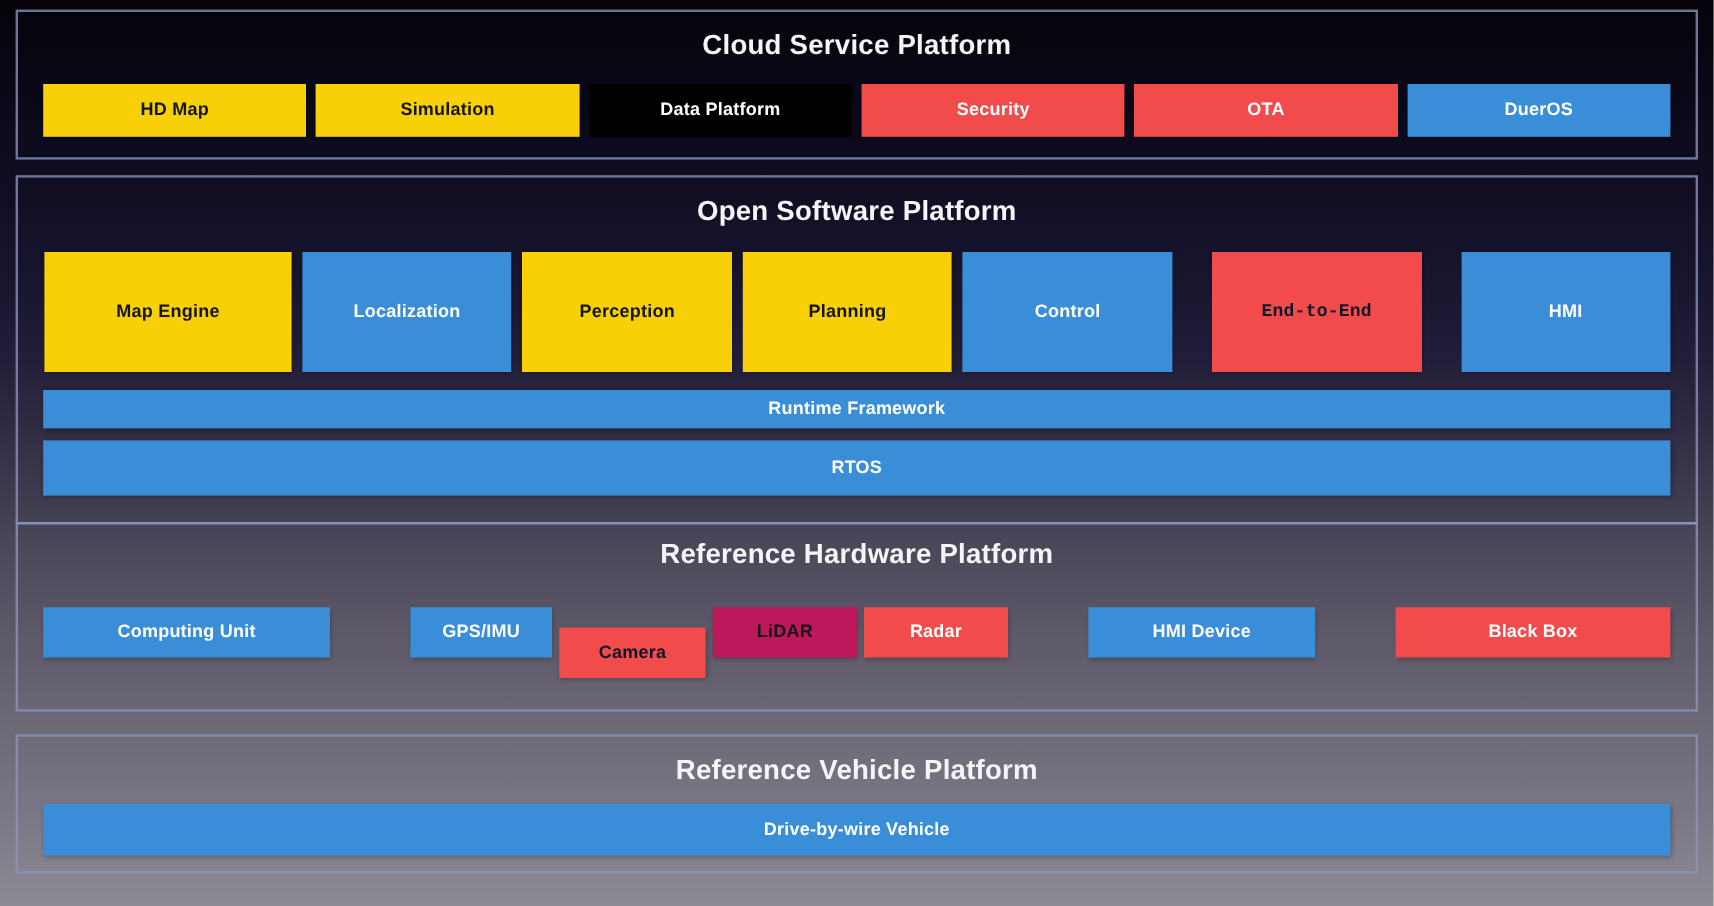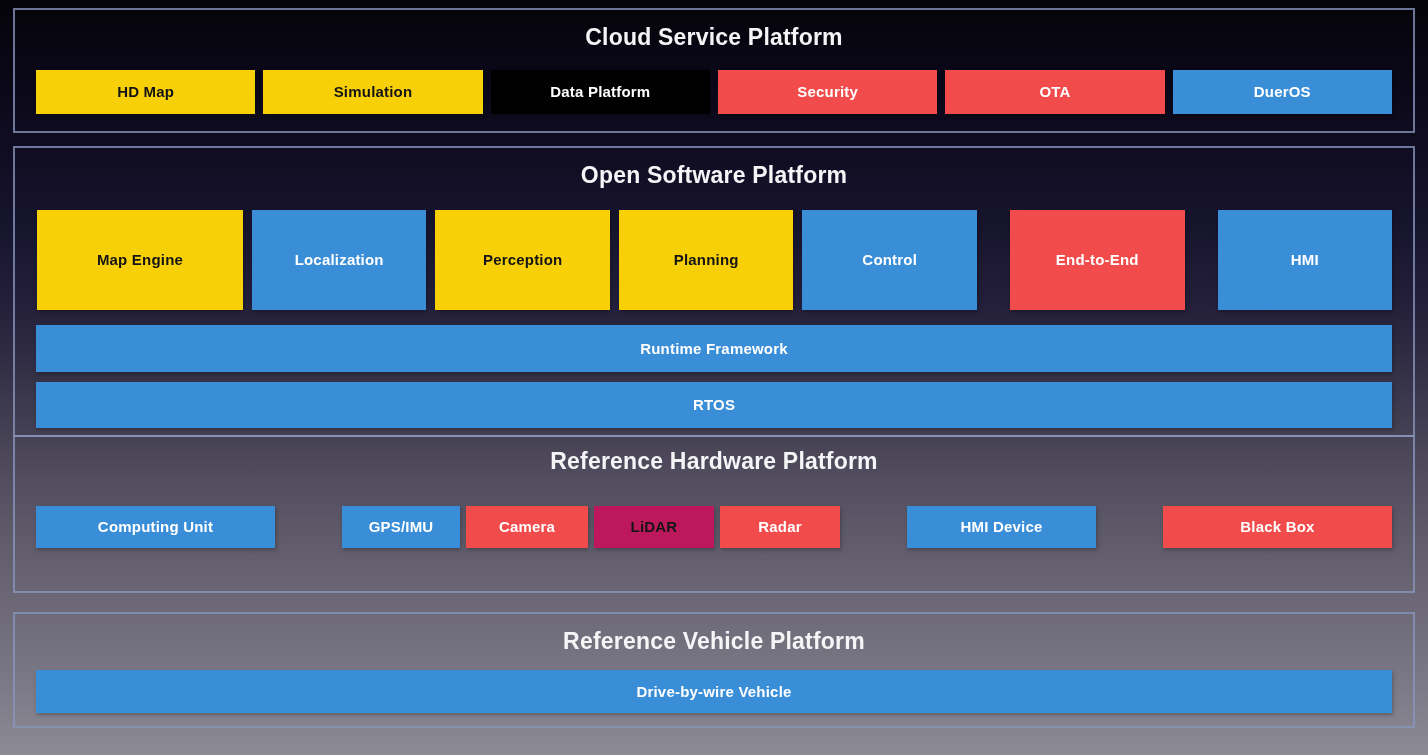--- a/index.html
+++ b/index.html
@@ -74,21 +74,21 @@
     gap: 9px;
     height: 100px;
   }
   .sw-row .box { flex: 1; }
   .sw-row .box.wide { flex: 1.18; }
   .sw-row .box.sp { margin-left: 24px; }
 
   
   .bar {
     margin: 15px 21px 0 21px;
-    height: 47px;
+    height: 32px;
     display: flex;
     align-items: center;
     justify-content: center;
     font-size: 15px;
     letter-spacing: 0.2px;
     box-shadow: 1px 2px 4px rgba(0,0,0,0.28);
   }
   .bar.second { margin-top: 10px; height: 46px; }
 
   
@@ -126,34 +126,34 @@
 </div>
 
 <div class="section" id="section-software">
   <div class="sec-title">Open Software Platform</div>
   <div class="sw-row">
     <div class="box wide" style="background: rgb(247, 208, 8); color: rgb(21, 21, 21);">Map Engine</div>
     <div class="box" style="background: rgb(58, 142, 216); color: rgb(255, 255, 255);">Localization</div>
     <div class="box" style="background: rgb(247, 208, 8); color: rgb(21, 21, 21);">Perception</div>
     <div class="box" style="background: rgb(247, 208, 8); color: rgb(21, 21, 21);">Planning</div>
     <div class="box" style="background: rgb(58, 142, 216); color: rgb(255, 255, 255);">Control</div>
-    <div class="box sp" style="background: rgb(242, 75, 75); color: #ffffff;">End-to-End</div>
+    <div class="box sp" style="background: rgb(242, 75, 75); color: #0f172a; font-family: Liberation Mono, monospace;">End-to-End</div>
     <div class="box sp" style="background: rgb(58, 142, 216); color: rgb(255, 255, 255);">HMI</div>
   </div>
   <div class="bar" style="background: rgb(58, 142, 216); color: rgb(255, 255, 255);">Runtime Framework</div>
   <div class="bar second" style="background: rgb(58, 142, 216); color: rgb(255, 255, 255);">RTOS</div>
 </div>
 
 <div class="section" id="section-hardware">
   <div class="sec-title">Reference Hardware Platform</div>
   <div class="hw-row">
     <div class="box w-computing" style="background: rgb(58, 142, 216); color: rgb(255, 255, 255);">Computing Unit</div>
     <div class="sensor-cluster">
       <div class="box w-sensor-a" style="background: rgb(58, 142, 216); color: rgb(255, 255, 255);">GPS/IMU</div>
-      <div class="box w-sensor-b" style="background: rgb(242, 75, 75); color: #ffffff;">Camera</div>
+      <div class="box w-sensor-b" style="background: rgb(242, 75, 75); color: #0f172a; margin-top: 17px;">Camera</div>
       <div class="box w-sensor-c" style="background: #be185d; color: rgb(21, 21, 21);">LiDAR</div>
       <div class="box w-sensor-c" style="background: rgb(242, 75, 75); color: rgb(255, 255, 255);">Radar</div>
     </div>
     <div class="box w-hmidev" style="background: rgb(58, 142, 216); color: rgb(255, 255, 255);">HMI Device</div>
     <div class="box w-blackbox" style="background: rgb(242, 75, 75); color: rgb(255, 255, 255);">Black Box</div>
   </div>
 </div>
 
 <div class="section" id="section-vehicle">
   <div class="sec-title">Reference Vehicle Platform</div>

